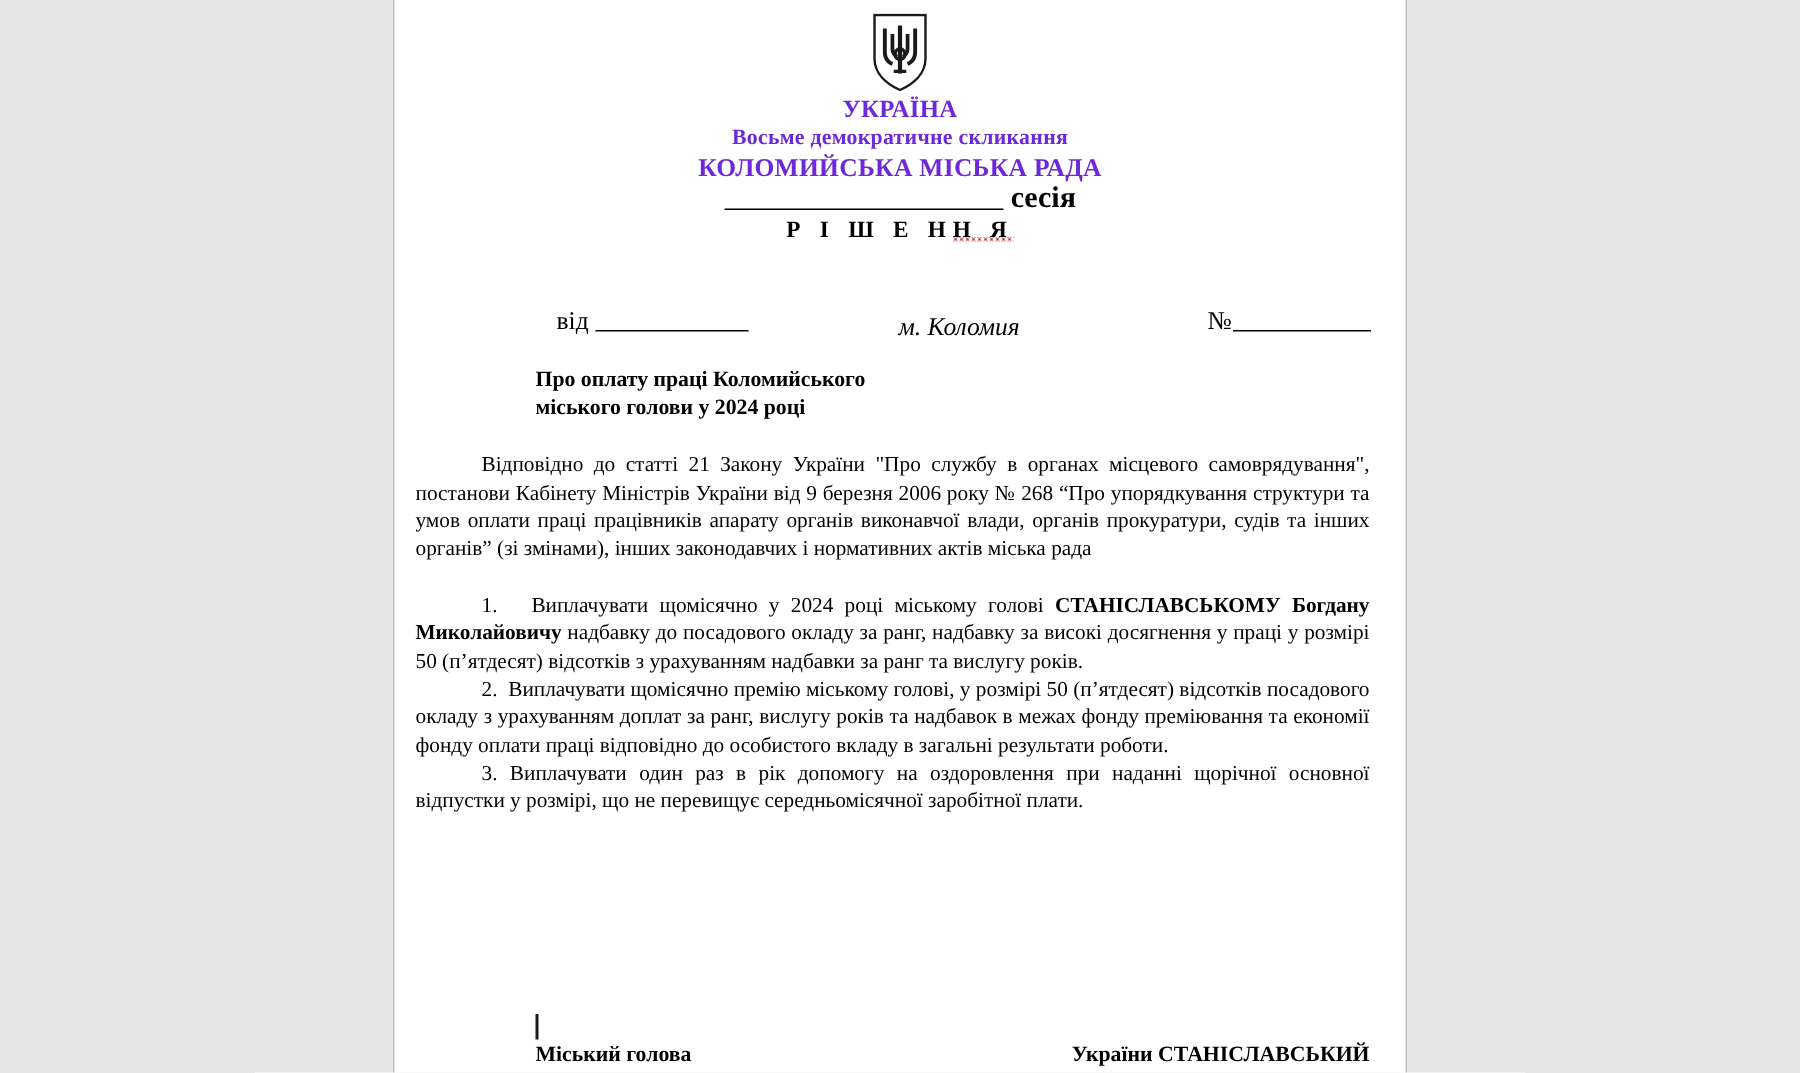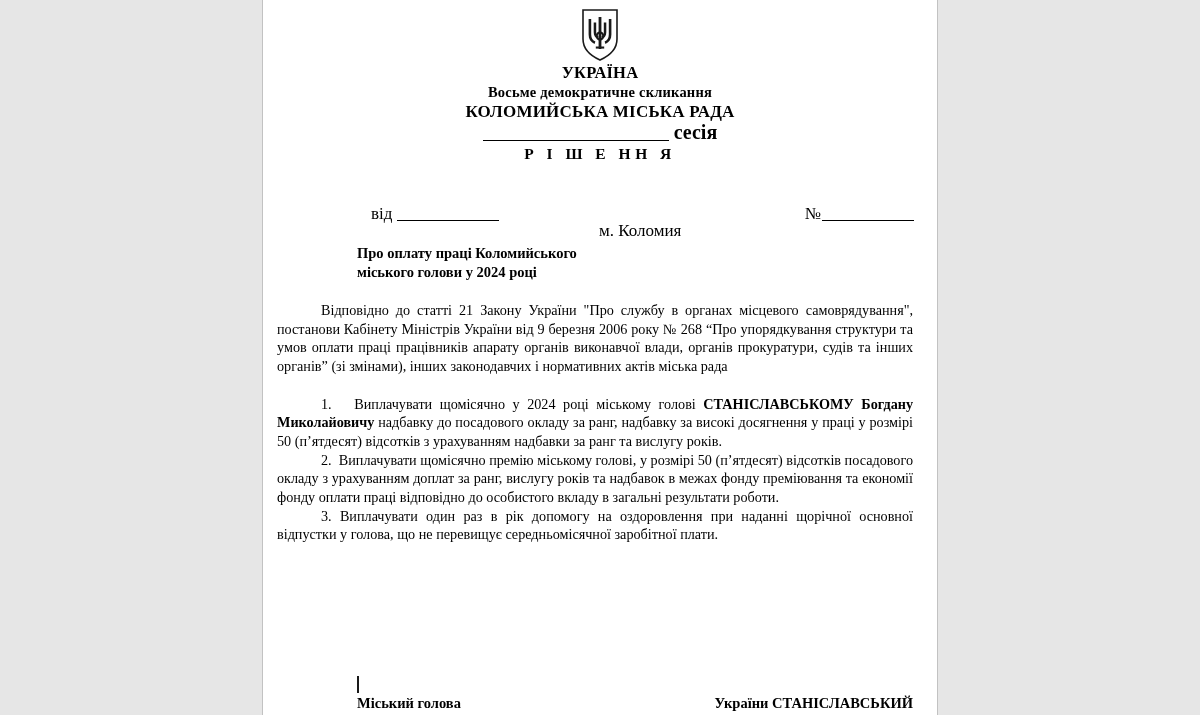--- a/index.html
+++ b/index.html
@@ -41,21 +41,21 @@
     text-align: center;
     padding-top: 9px;
     line-height: 0;
   }
   .emblem-wrap svg { display: inline-block; }
 
   
   .lh-line {
     text-align: center;
     font-weight: bold;
-    color: #000000;
+    color: #6d28d9;
     letter-spacing: 0.2px;
   }
   .lh-country {
     font-size: 16.5px;
     line-height: 19px;
     margin-top: 2px;
   }
   .lh-council {
     font-size: 17px;
     line-height: 20px;
@@ -108,22 +108,23 @@
   }
   .meta-from {
     position: absolute;
     left: 94px;
     top: 0;
     white-space: nowrap;
   }
   .meta-city {
     position: absolute;
     left: 322px;
-    top: 17px;
-    white-space: nowrap;
+    top: 4px;
+    white-space: nowrap;
+    font-style: italic;
   }
   .meta-num {
     position: absolute;
     left: 528px;
     top: 0;
     white-space: nowrap;
   }
   .rule-sm {
     display: inline-block;
     border-bottom: 1.4px solid #000;
@@ -250,21 +251,21 @@
 
       <p>Відповідно до статті 21 Закону України "Про службу в органах місцевого самоврядування", постанови Кабінету Міністрів України від 9 березня 2006 року № 268 “Про упорядкування структури та умов оплати праці працівників апарату органів виконавчої влади, органів прокуратури, судів та інших органів” (зі змінами), інших законодавчих і нормативних актів міська рада</p>
 
 
       <div class="gap"></div>
 
       <p><span>1.</span>&nbsp;&nbsp;&nbsp;<span>Виплачувати щомісячно у 2024 році міському голові </span><b class="name">СТАНІСЛАВСЬКОМУ Богдану Миколайовичу</b><span> надбавку до посадового окладу за ранг, надбавку за високі досягнення у праці у розмірі 50 (п’ятдесят) відсотків з урахуванням надбавки за ранг та вислугу років.</span></p>
 
       <p><span>2.</span>&nbsp;&nbsp;<span>Виплачувати щомісячно премію міському голові, у розмірі 50 (п’ятдесят) відсотків посадового окладу з урахуванням доплат за ранг, вислугу років та надбавок в межах фонду преміювання та економії фонду оплати праці відповідно до особистого вкладу в загальні результати роботи.</span></p>
 
-      <p><span>3.</span>&nbsp;<span>Виплачувати один раз в рік допомогу на оздоровлення при наданні щорічної основної відпустки у голова, що не перевищує середньомісячної заробітної плати.</span></p>
+      <p><span>3.</span>&nbsp;<span>Виплачувати один раз в рік допомогу на оздоровлення при наданні щорічної основної відпустки у розмірі, що не перевищує середньомісячної заробітної плати.</span></p>
 
     </div>
 
     <div class="caret"></div>
 
     <div class="sig-row">
       <span class="sig-left">Міський голова</span>
       <span class="sig-right">України СТАНІСЛАВСЬКИЙ</span>
     </div>
 

